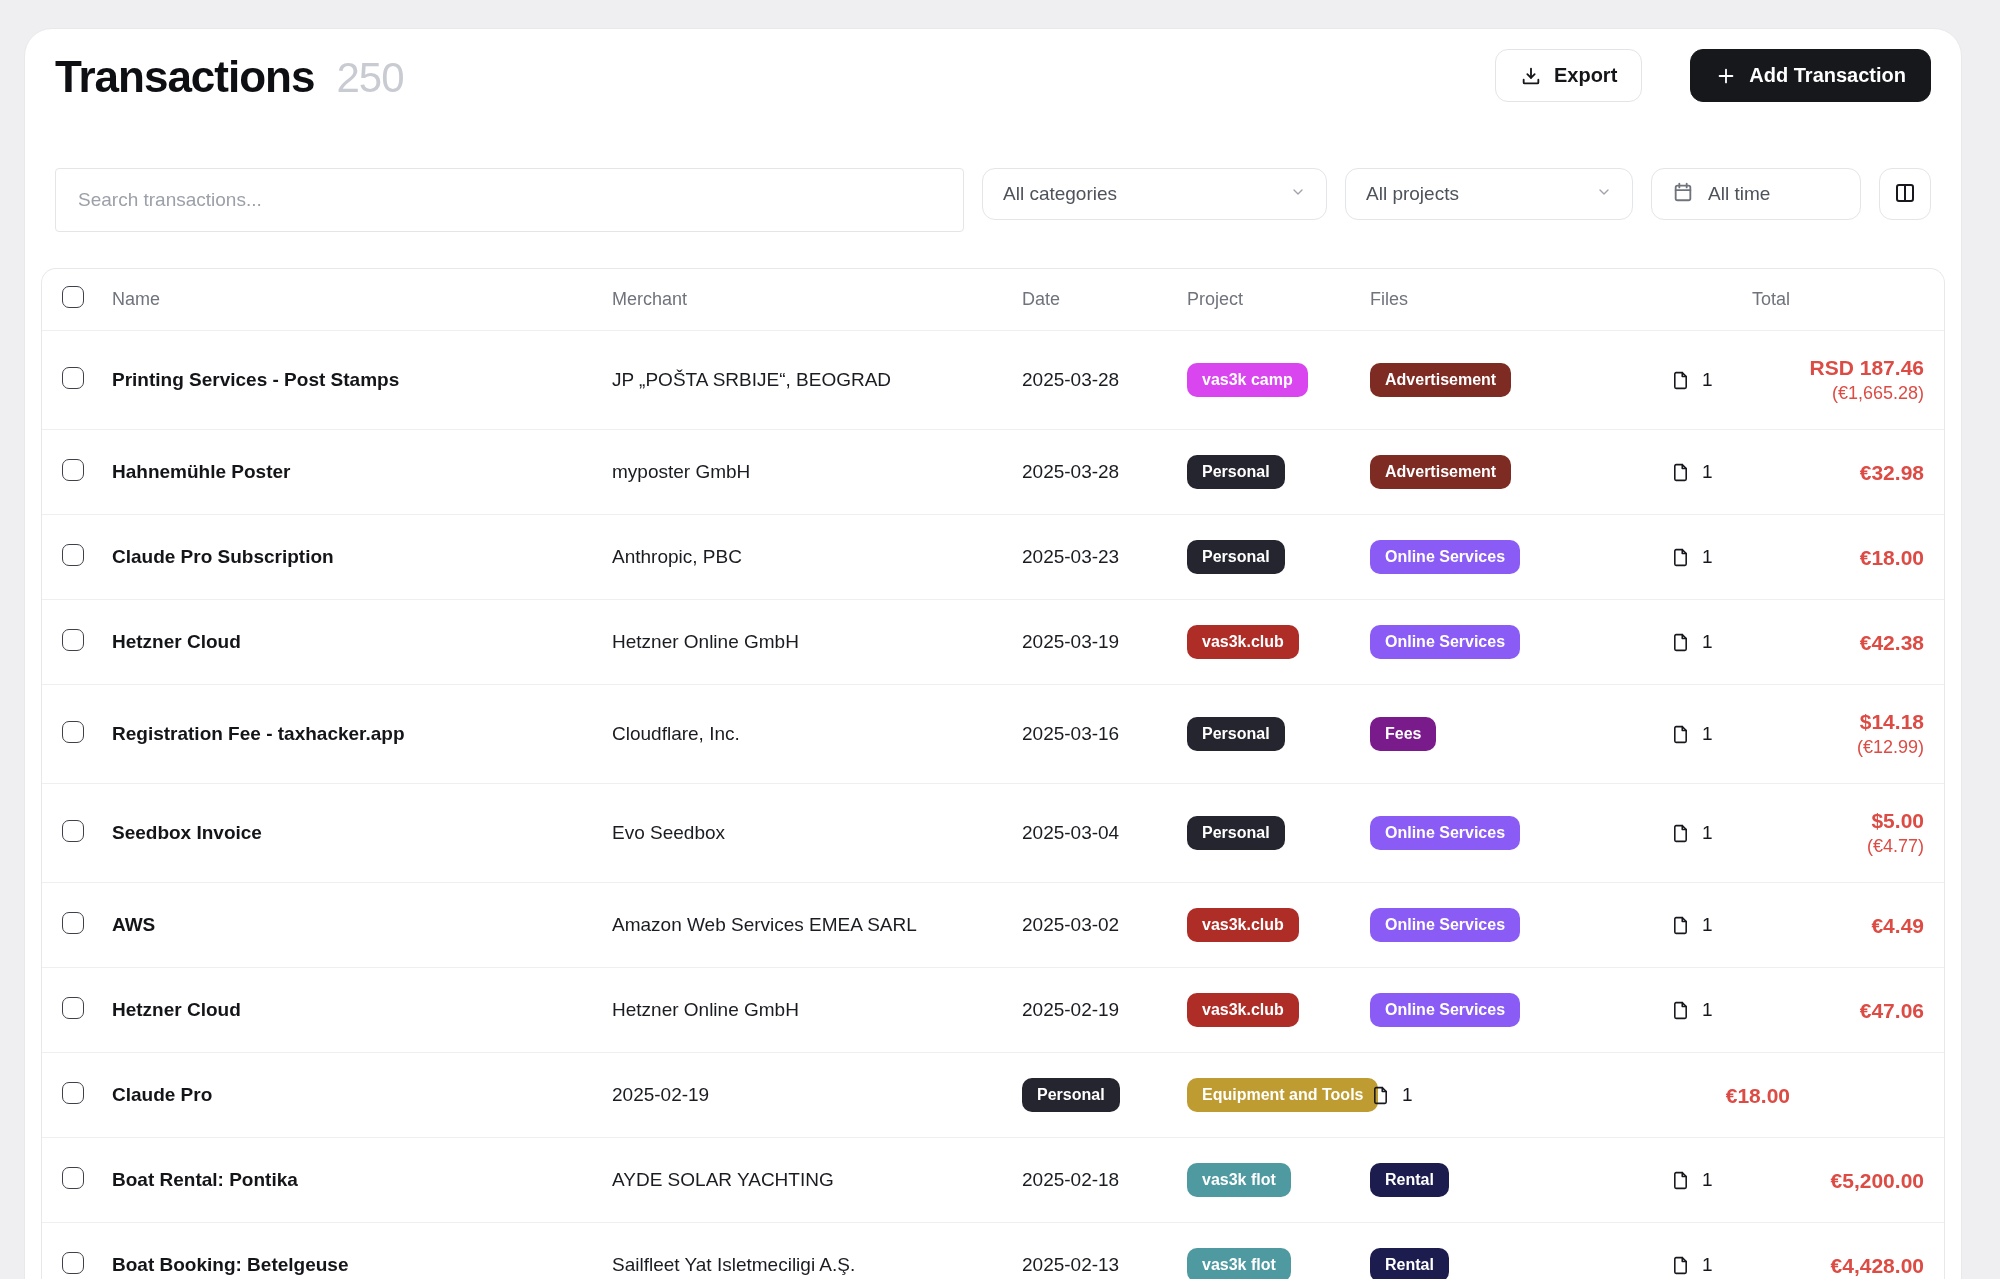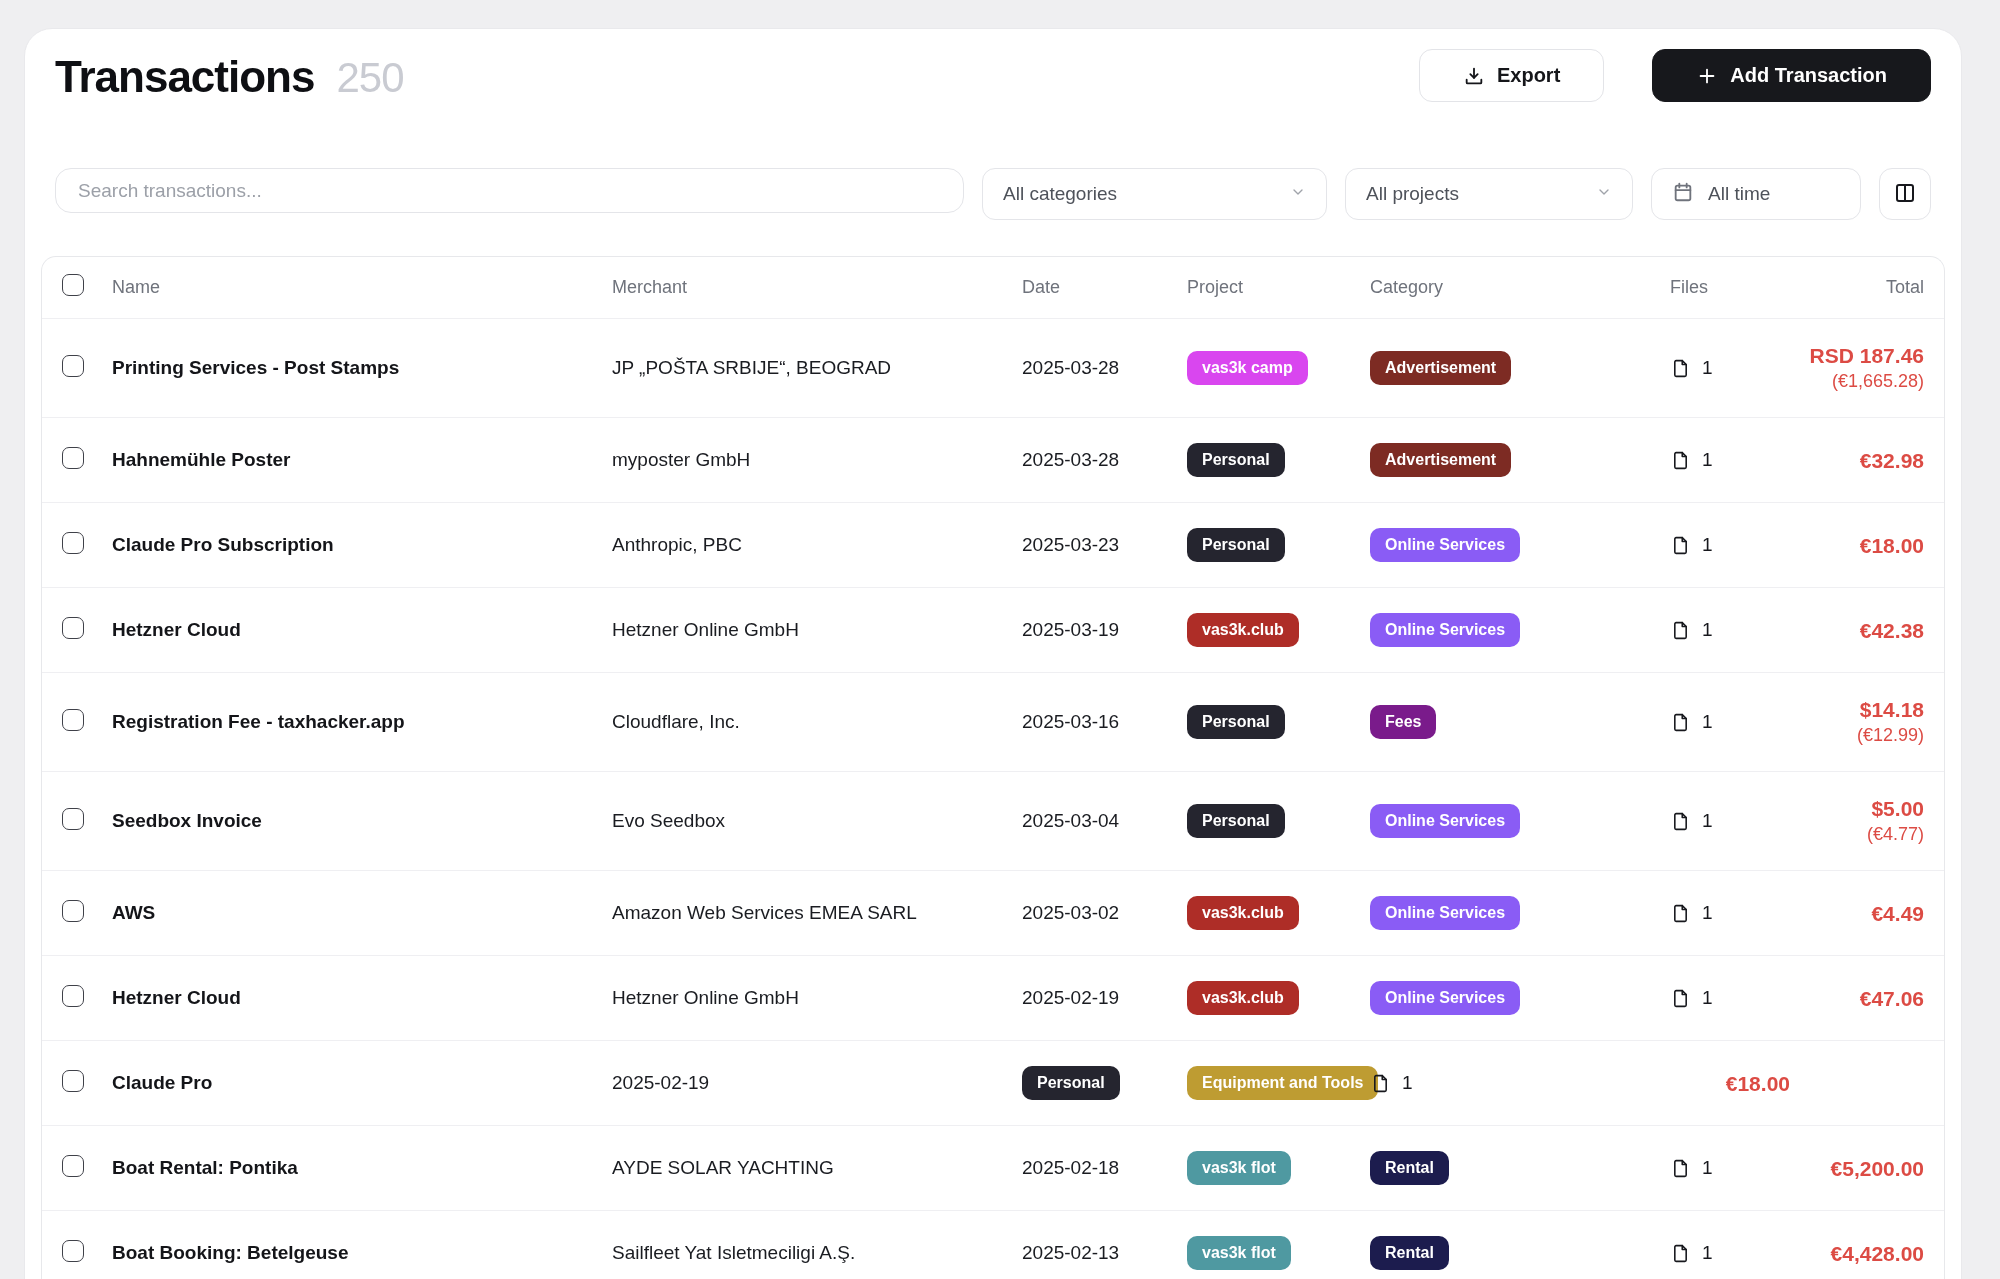--- a/index.html
+++ b/index.html
@@ -15,28 +15,28 @@
     border-radius:28px 28px 0 0;
     border:1px solid #E9E9EC;
     padding:20px 16px 0 16px;
   }
   
   .header-row { display:flex; align-items:flex-end; justify-content:space-between; padding:0 14px; margin-bottom:66px; }
   .title-group { display:flex; align-items:baseline; gap:22px; }
   .page-title { font-size:44px; font-weight:700; letter-spacing:-1px; color:#0E0F13; }
   .count { font-size:42px; font-weight:500; color:#C9CBD2; letter-spacing:-1px; }
   .actions { display:flex; gap:16px; }
-  .btn { display:flex; align-items:center; gap:12px; height:53px; padding:0 43px; border-radius:13px; font-size:20px; font-weight:700; cursor:pointer; font-family:inherit; }
+  .btn { display:flex; align-items:center; gap:12px; height:53px; padding:0 24px; border-radius:13px; font-size:20px; font-weight:700; cursor:pointer; font-family:inherit; }
   .btn-export { background:#fff; border:1px solid #E3E4E8; color:#15161A; }
   .btn-add { background:#17181C; border:1px solid #17181C; color:#fff;margin-left:32px; }
   .btn svg { display:block; }
   
   .filter-row { display:flex; gap:18px; padding:0 14px; margin-bottom:36px; }
   .search-input {
-    flex:1; height:45px; border:1px solid #E4E5E9; border-radius:16px;
+    flex:1; height:64px; border:1px solid #E4E5E9; border-radius:4px;
     font-size:19px; padding:0 22px; color:#1d4ed8; font-family:inherit; background:#fff; outline:none;
   }
   .search-input::placeholder { color:#9CA0A8; }
   .select {
     display:flex; align-items:center; justify-content:space-between; gap:14px;
     height:52px; border:1px solid #E4E5E9; border-radius:13px; background:#fff;
     padding:0 20px; font-size:19px; color:#4E525A; cursor:pointer;
   }
   .select.categories { width:345px; }
   .select.projects { width:288px; }
@@ -148,21 +148,20 @@
 
   <div class="table">
     <div class="trow thead">
       <div class="cell">
         <span class="cb"></span>
       </div>
       <div class="cell">Name</div>
       <div class="cell">Merchant</div>
       <div class="cell">Date</div>
       <div class="cell">Project</div>
-      <div class="cell">Category</div>
       <div class="cell">Files</div>
       <div class="cell right">Total</div>
     </div>
     <div class="tbody">
   <div class="trow">
     <div class="cell">
       <span class="cb"></span>
     </div>
     <div class="cell name-cell">Printing Services - Post Stamps</div>
     <div class="cell plain-cell">JP „POŠTA SRBIJE“, BEOGRAD</div>

